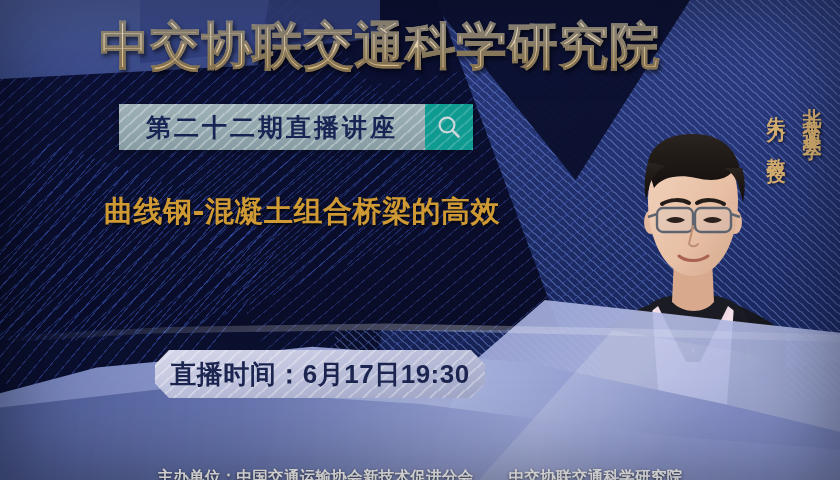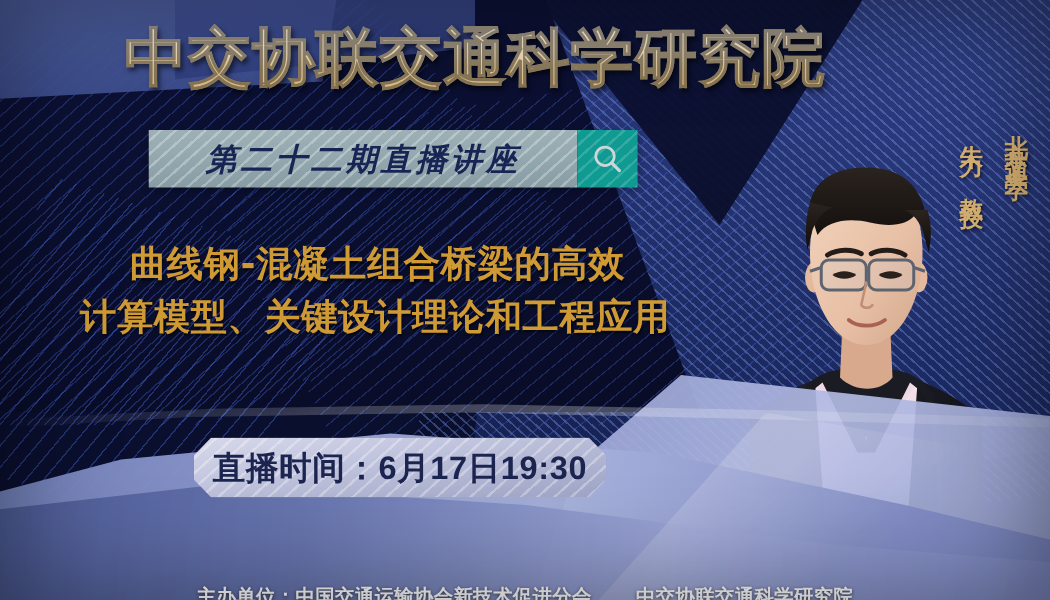--- a/index.html
+++ b/index.html
@@ -125,24 +125,23 @@
     background:linear-gradient(180deg,#fdf3e0 0%,#f6e3c2 42%,#e9cf9f 62%,#d9b87e 100%);
     -webkit-background-clip:text;background-clip:text;color:transparent;
     -webkit-text-stroke:1px rgba(30,26,18,.45);
     filter:drop-shadow(2px 3px 2px rgba(0,0,0,.55));
     white-space:nowrap;
     font-family:"DejaVu Sans","Liberation Sans",sans-serif;
   }
 
   
   .search-wrap{
-    position:absolute;top:104px;left:119px;width:391px;height:46px;
+    position:absolute;top:104px;left:119px;width:354px;height:46px;
     display:flex;align-items:stretch;
     box-shadow:0 2px 6px rgba(0,0,0,.35);
-    font-style:italic;
   }
   .search-field{
     position:relative;flex:1;
     background:linear-gradient(180deg,#9db0b6 0%,#93a8ae 50%,#879ca3 100%);
     overflow:hidden;display:flex;align-items:center;justify-content:center;
   }
   .search-field::after{
     content:"";position:absolute;inset:0;
     background:repeating-linear-gradient(-42deg,
       rgba(255,255,255,.28) 0px,rgba(255,255,255,.28) 2px,
@@ -322,21 +321,20 @@
     <div class="search-btn">
       <svg width="26" height="26" viewBox="0 0 26 26">
         <circle cx="11" cy="11" r="7.4" fill="none" stroke="#ced6da" stroke-width="2.2"></circle>
         <line x1="16.4" y1="16.4" x2="22.5" y2="22.5" stroke="#ced6da" stroke-width="2.6" stroke-linecap="round"></line>
       </svg>
     </div>
   </div>
 
   <div class="lecture">
     <span class="l1">曲线钢-混凝土组合桥梁的高效</span>
-    <span class="l2">计算模型、关键设计理论和工程应用</span>
   </div>
 
   <div class="time-badge">
     <span class="time-text">直播时间：6月17日19:30</span>
   </div>
 
   <div class="v-col v-univ">北京交通大学</div>
   <div class="v-col v-name">朱力 教授</div>
 
   <div class="footer">

